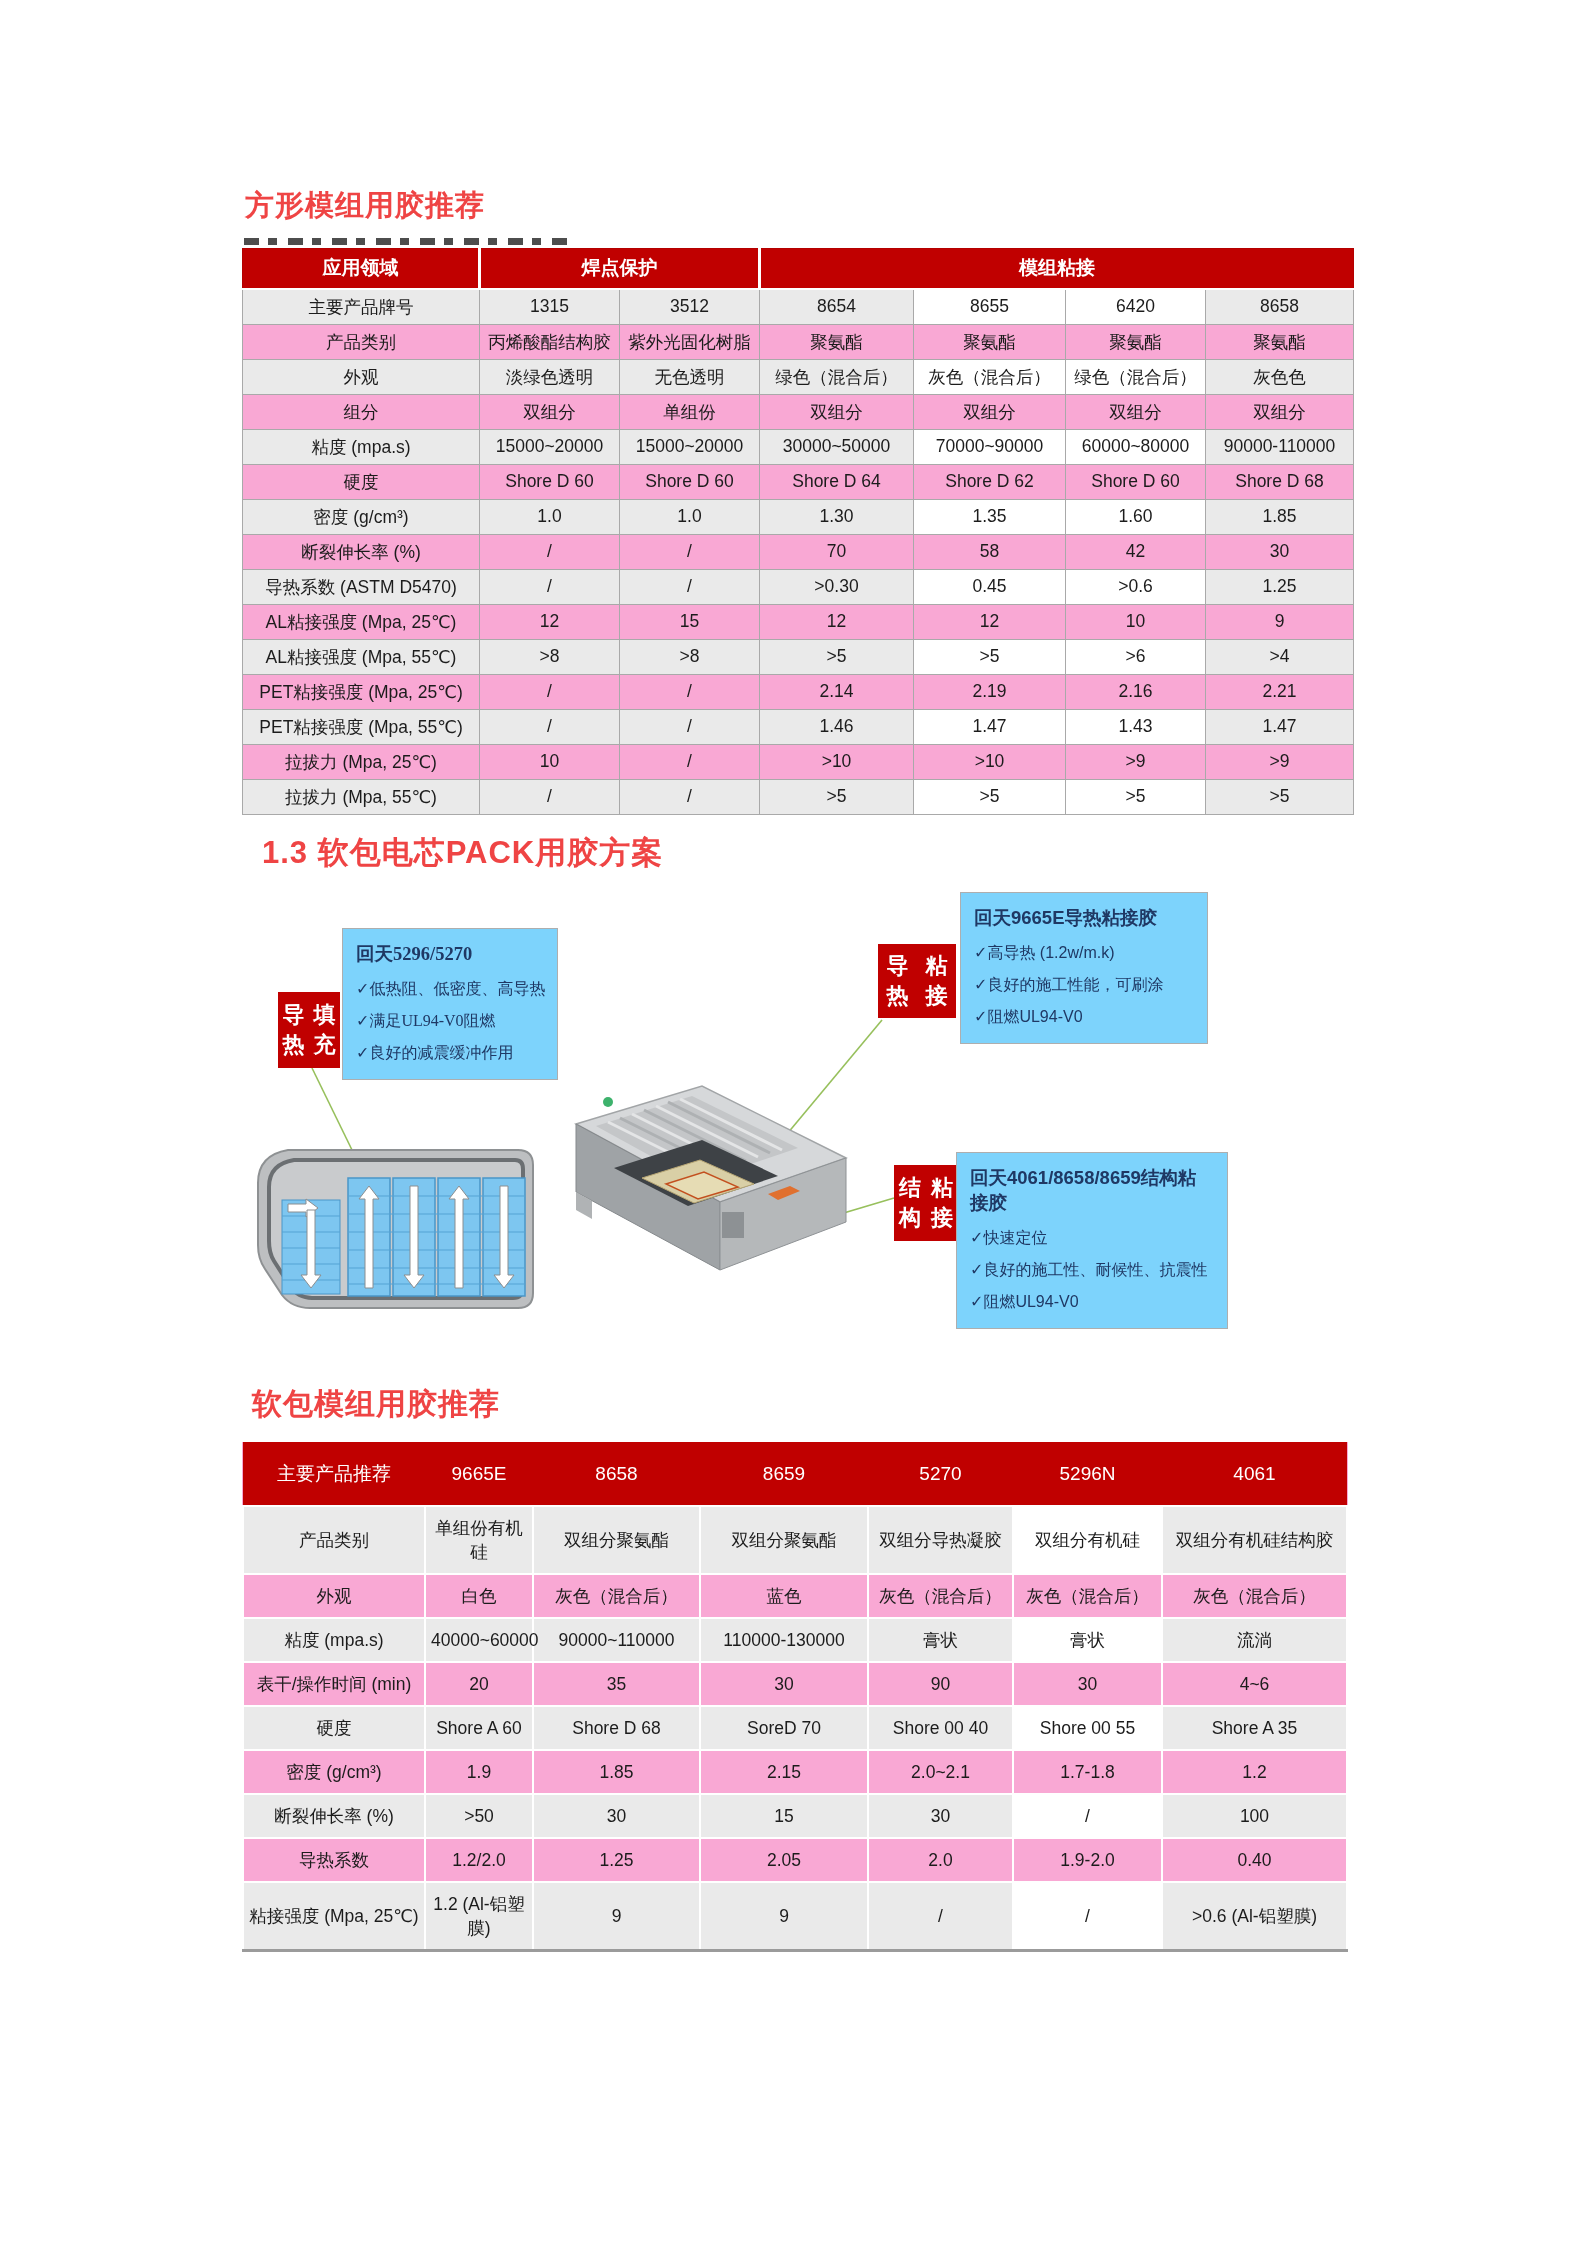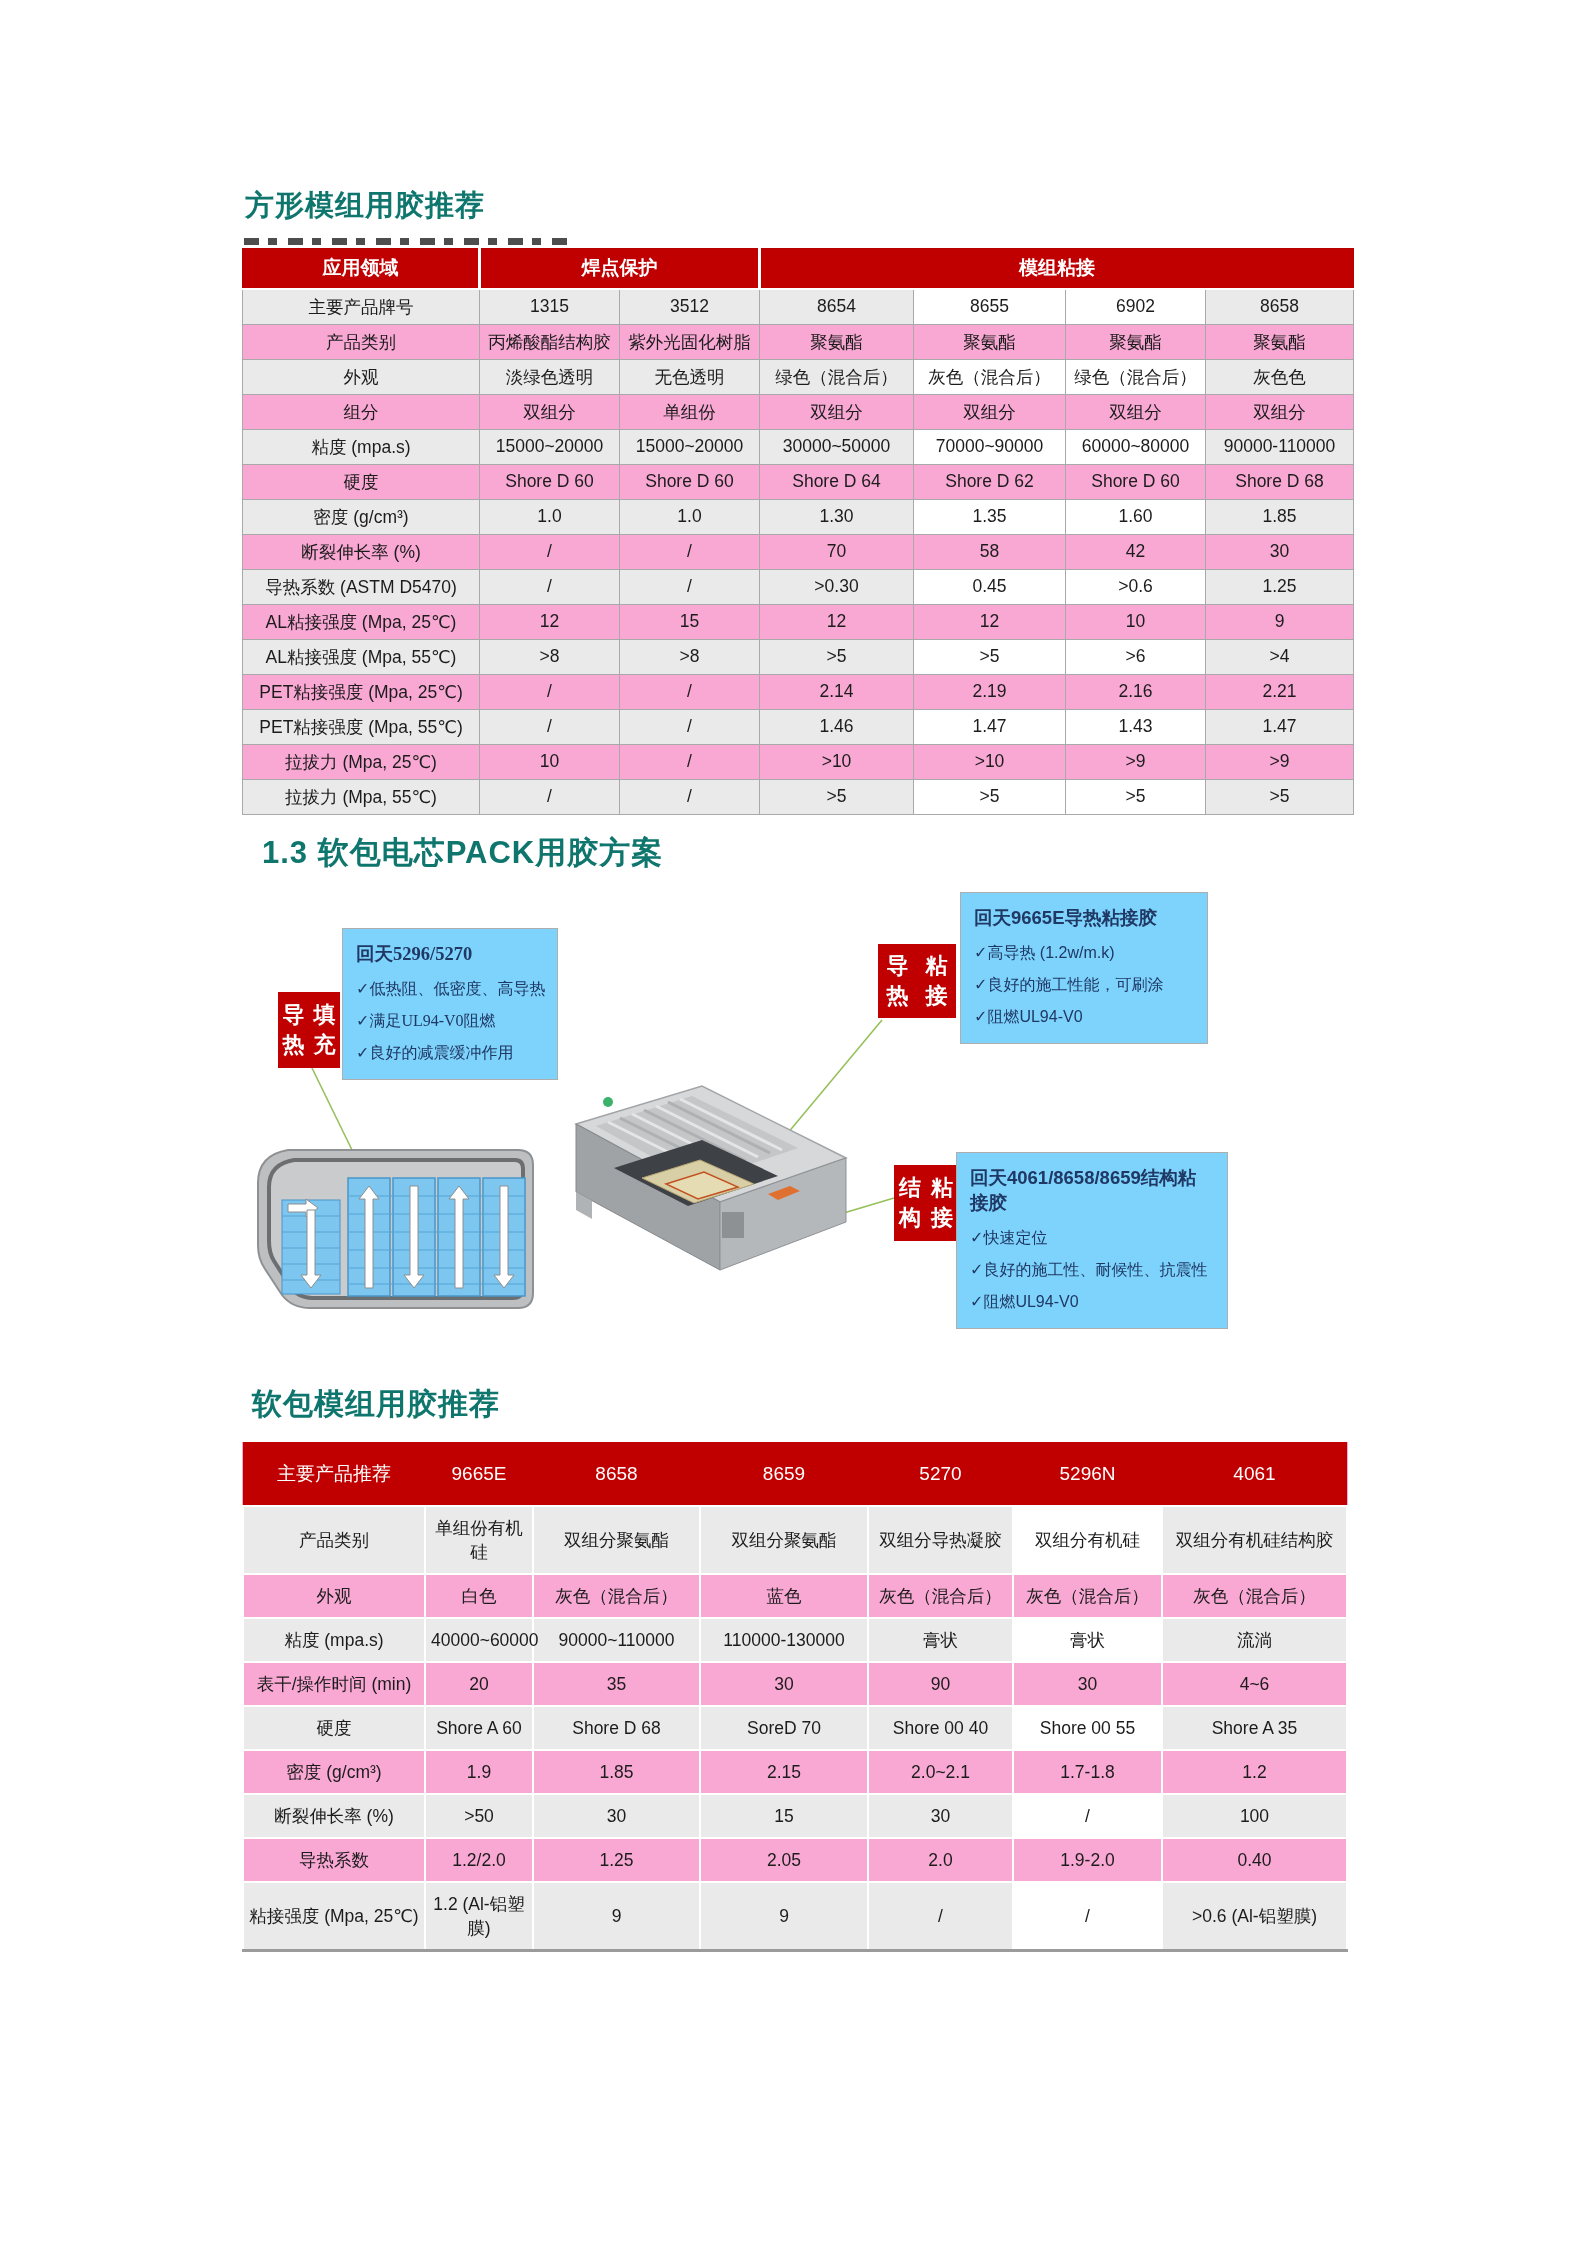--- a/index.html
+++ b/index.html
@@ -1,20 +1,20 @@
 <!DOCTYPE html>
 <html><head>
 <meta charset="utf-8">
 <style>
   * { margin:0; padding:0; box-sizing:border-box; }
   html,body { background:#ffffff; }
   body { font-family:"Liberation Sans","DejaVu Sans",sans-serif; }
   .page { position:relative; width:1587px; height:2245px; background:#fff; overflow:hidden; }
 
-  .doc-title { position:absolute; font-weight:bold; color:#0f766e; font-size:29px; letter-spacing:1px; }
+  .doc-title { position:absolute; font-weight:bold; color:#ef4444; font-size:29px; letter-spacing:1px; }
   #title1 { left:245px; top:186px; }
   #section-title { left:262px; top:832px; font-size:31px; }
   #title2 { left:252px; top:1384px; font-size:30px; }
 
   .clipped-strip { position:absolute; left:244px; top:238px; width:330px; height:7px; opacity:.85;
     background:repeating-linear-gradient(90deg,#2e2e2e 0 15px,transparent 15px 24px,#2e2e2e 24px 33px,transparent 33px 44px); }
 
   table { border-collapse:collapse; table-layout:fixed; position:absolute; background:#f9a8d4; }
   td,th { text-align:center; vertical-align:middle; }
 
@@ -71,21 +71,21 @@
         <th colspan="4">模组粘接</th>
       </tr>
     </thead>
     <tbody>
         <tr class="stripe">
           <td class="rowlabel">主要产品牌号</td>
           <td>1315</td>
           <td>3512</td>
           <td>8654</td>
           <td class="keepwhite">8655</td>
-          <td class="red keepwhite">6902</td>
+          <td class="red keepwhite">6420</td>
           <td class="red">8658</td>
         </tr>
         <tr>
           <td class="rowlabel">产品类别</td>
           <td>丙烯酸酯结构胶</td>
           <td>紫外光固化树脂</td>
           <td>聚氨酯</td>
           <td class="keepwhite">聚氨酯</td>
           <td class="red keepwhite">聚氨酯</td>
           <td class="red">聚氨酯</td>

